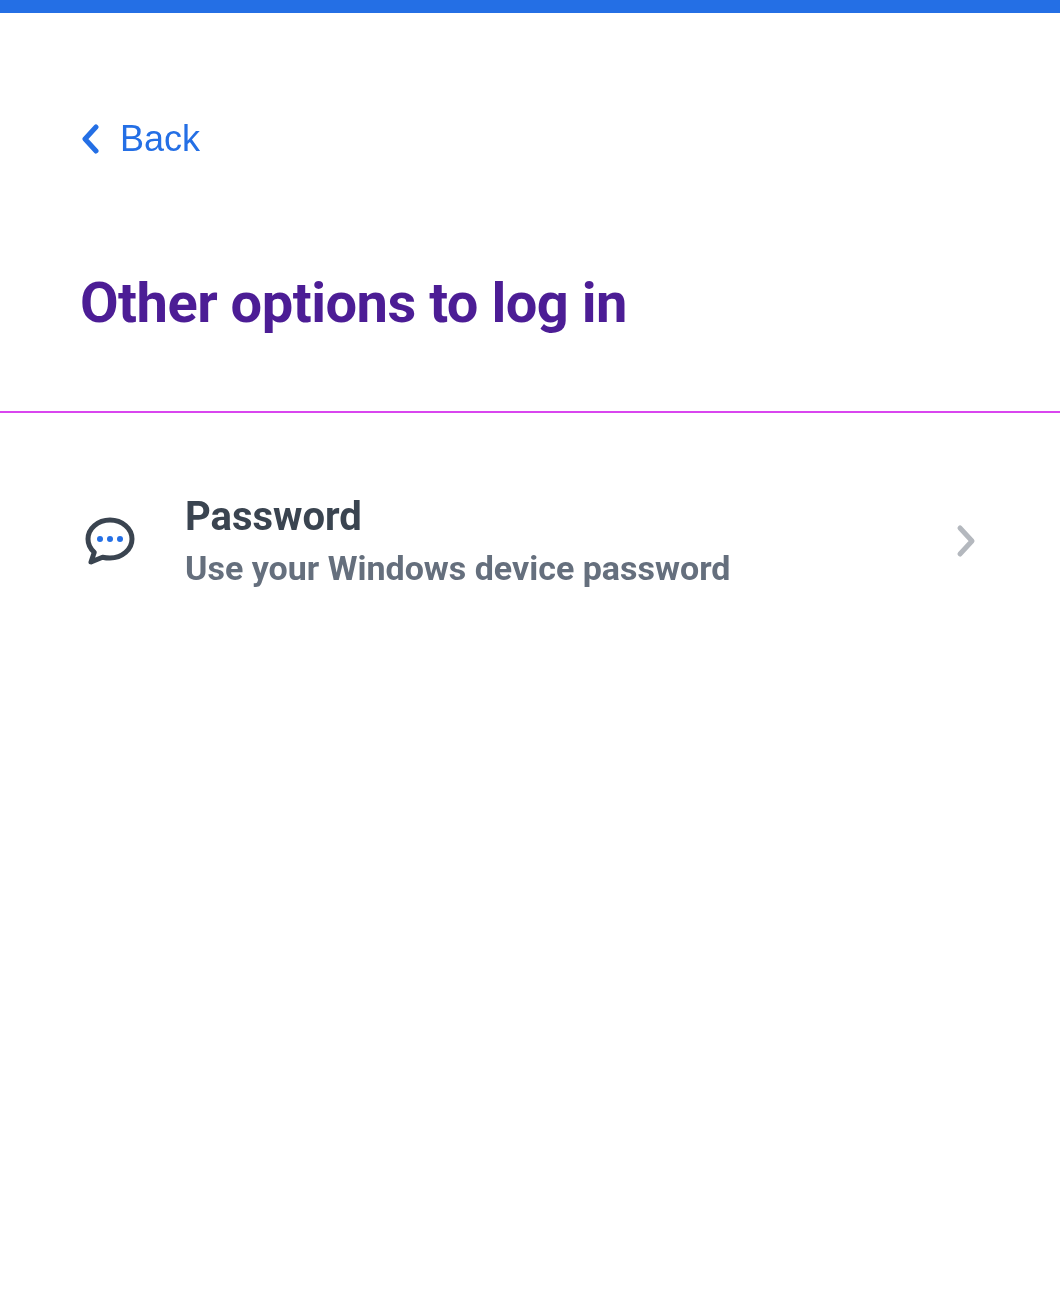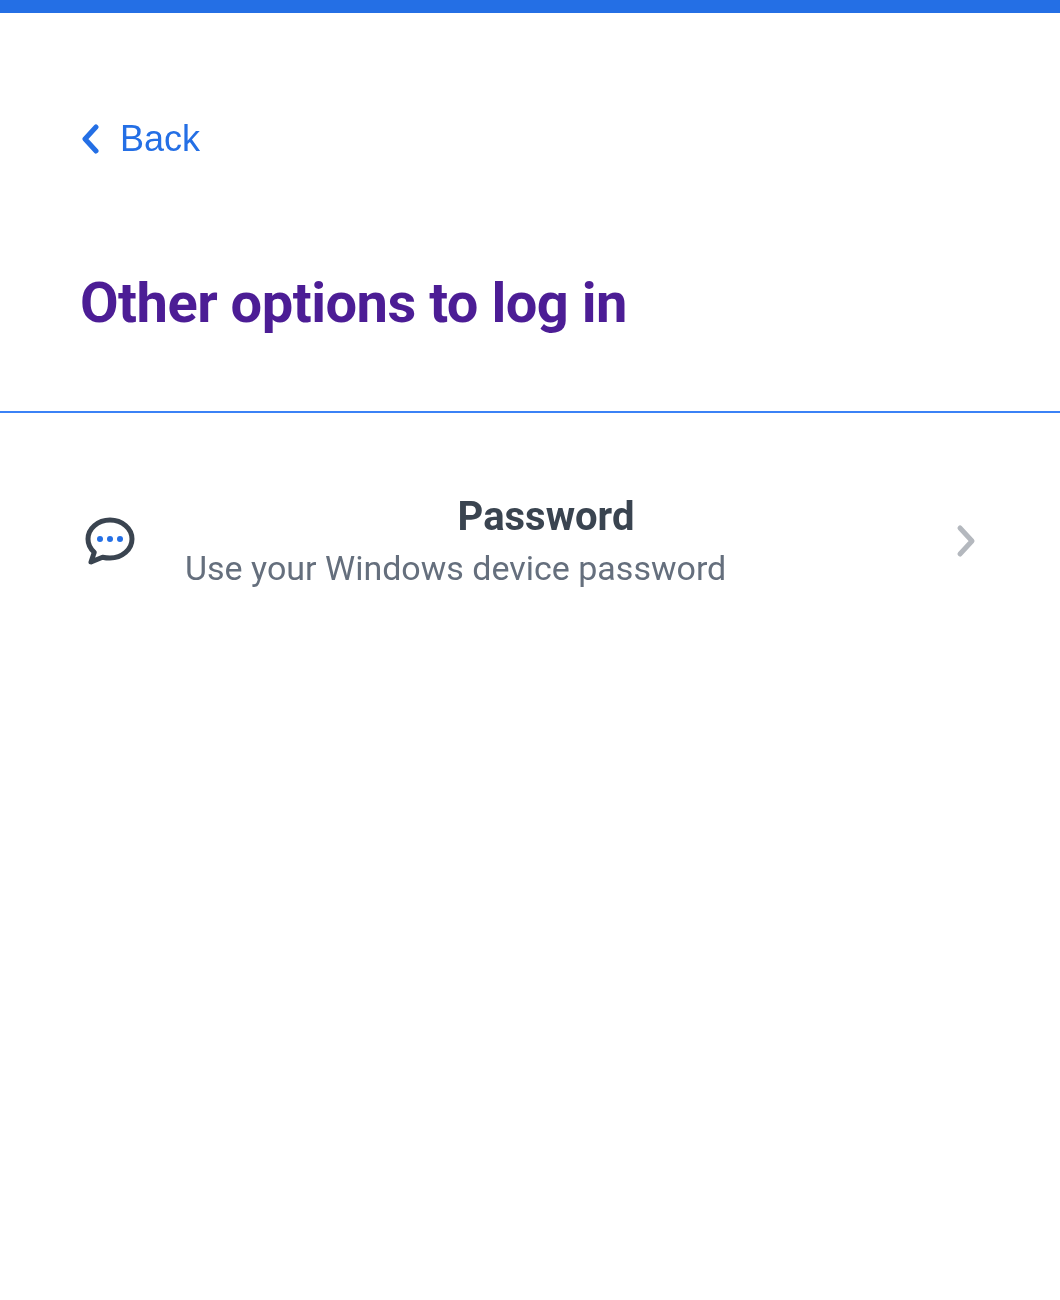--- a/index.html
+++ b/index.html
@@ -14,21 +14,21 @@
       height: 1300px;
       overflow: hidden;
     }
     .top-bar {
       width: 100%;
       height: 13px;
       background: #246FE5;
     }
     .header-section {
       padding: 105px 80px 75px 80px;
-      border-bottom: 2px solid #3b82f6;
+      border-bottom: 2px solid #d946ef;
     }
     .back-button {
       display: inline-flex;
       align-items: center;
       gap: 20px;
       color: #246FE5;
       font-size: 36px;
       font-weight: 400;
       cursor: pointer;
       margin-bottom: 110px;
@@ -68,25 +68,24 @@
       flex-shrink: 0;
     }
     .option-content {
       flex: 1;
     }
     .option-title {
       font-size: 40px;
       font-weight: 700;
       color: #3A4450;
       margin-bottom: 8px;
-      text-align: center;
     }
     .option-description {
       font-size: 34px;
-      font-weight: 400;
+      font-weight: 700;
       color: #656f7d;
     }
     .option-chevron {
       width: 28px;
       height: 40px;
       display: flex;
       align-items: center;
       justify-content: center;
       flex-shrink: 0;
     }

